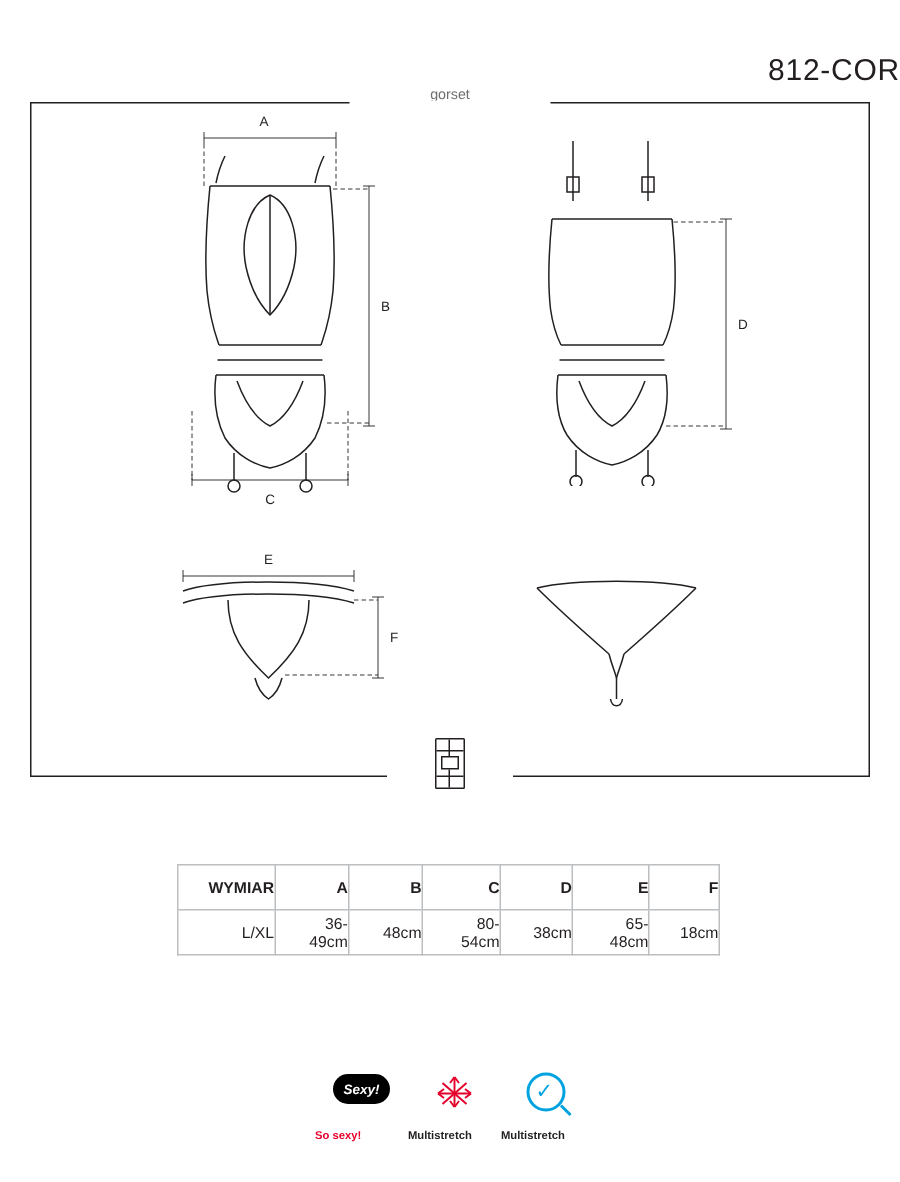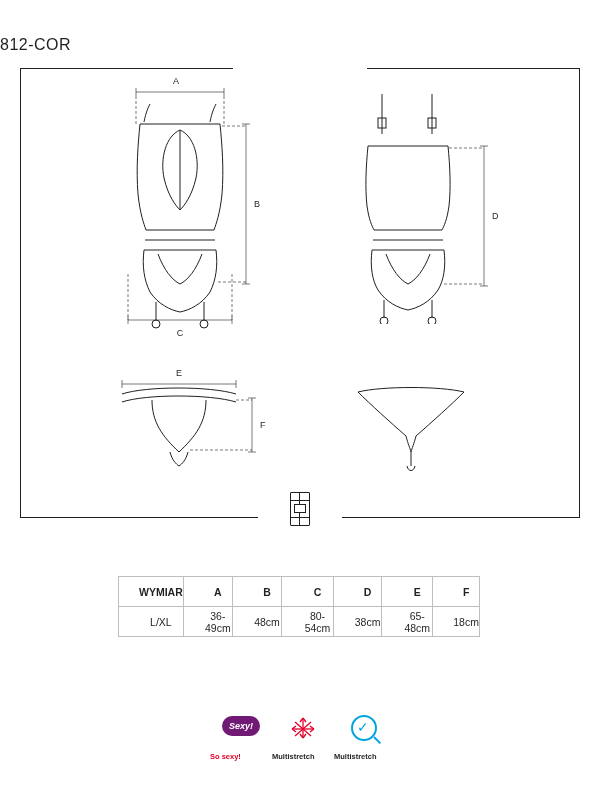--- a/index.html
+++ b/index.html
@@ -8,22 +8,22 @@
     background:#ffffff;
     font-family:"Liberation Sans", sans-serif;
     color:#231f20;
     position:relative;
     overflow:hidden;
   }
   .page{position:absolute;left:0;top:0;width:600px;height:788px;}
 
   
   .title{
-    position:absolute;left:0;top:36px;width:600px;text-align:left;
-    font-size:16px;letter-spacing:.5px;color:#231f20;
+    position:absolute;left:0;top:36px;width:600px;text-align:right;
+    font-size:20px;letter-spacing:.5px;color:#231f20;
   }
   .subtitle{
     position:absolute;left:0;top:58px;width:600px;text-align:center;
     font-size:9.5px;color:#6d6e71;
   }
 
   
   .frame{
     position:absolute;left:20px;top:68px;width:560px;height:450px;
     border:1px solid #231f20;
@@ -64,21 +64,21 @@
   
   .table{
     position:absolute;left:118px;top:576px;width:362px;
     border-collapse:collapse;
   }
   .table td,.table th{
     border:1px solid #bcbec0;
     height:30px;
     font-size:10.5px;
     font-weight:normal;
-    text-align:center;
+    text-align:right;
     padding:0 0 0 20px;
     color:#231f20;
     box-sizing:border-box;
   }
   .table .c0{width:58px;}
   .table .c1{width:52px;}
   .table .c2{width:52px;}
   .table .c3{width:58px;}
   .table .c4{width:50px;}
   .table .c5{width:56px;}
@@ -107,21 +107,21 @@
   }
   .b1{left:0;}
   .b2{left:62px;}
   .b3{left:124px;}
   .b1 .cap{color:#e4002b;}
   .b2 .cap{color:#231f20;}
   .b3 .cap{color:#231f20;}
 
   .sexy-oval{
     position:absolute;left:12px;top:2px;width:38px;height:20px;border-radius:10px;
-    background:#701a75;color:#fff;font-size:9px;font-style:italic;font-weight:bold;
+    background:#000000;color:#fff;font-size:9px;font-style:italic;font-weight:bold;
     line-height:20px;text-align:center;
   }
   .multi{
     position:absolute;left:18px;top:0px;width:26px;height:28px;
   }
   .qc-circle{
     position:absolute;left:17px;top:1px;width:26px;height:26px;border-radius:50%;
     border:2px solid #00a3e0;box-sizing:border-box;
   }
   .qc-check{
@@ -144,20 +144,21 @@
   .dim{stroke:#231f20;stroke-width:.6;fill:none;}
   .dash{stroke:#231f20;stroke-width:.6;fill:none;stroke-dasharray:3 2;}
   .lbl{font-family:"Liberation Sans",sans-serif;font-size:9px;fill:#231f20;}
 </style>
 </head>
 <body>
 
 <div class="page">
 
   <div class="title">812-COR</div>
+  <div class="subtitle">gorset</div>
 
   <div class="frame"></div>
   <div class="frame-gap-top"></div>
   <div class="frame-gap-bottom"></div>
 
   <div class="draw d-front">
     <svg width="180" height="270" viewBox="0 0 180 270">
 
       <path class="dim" d="M36 18 H124"></path>
       <path class="dim" d="M36 14 V22 M124 14 V22"></path>

